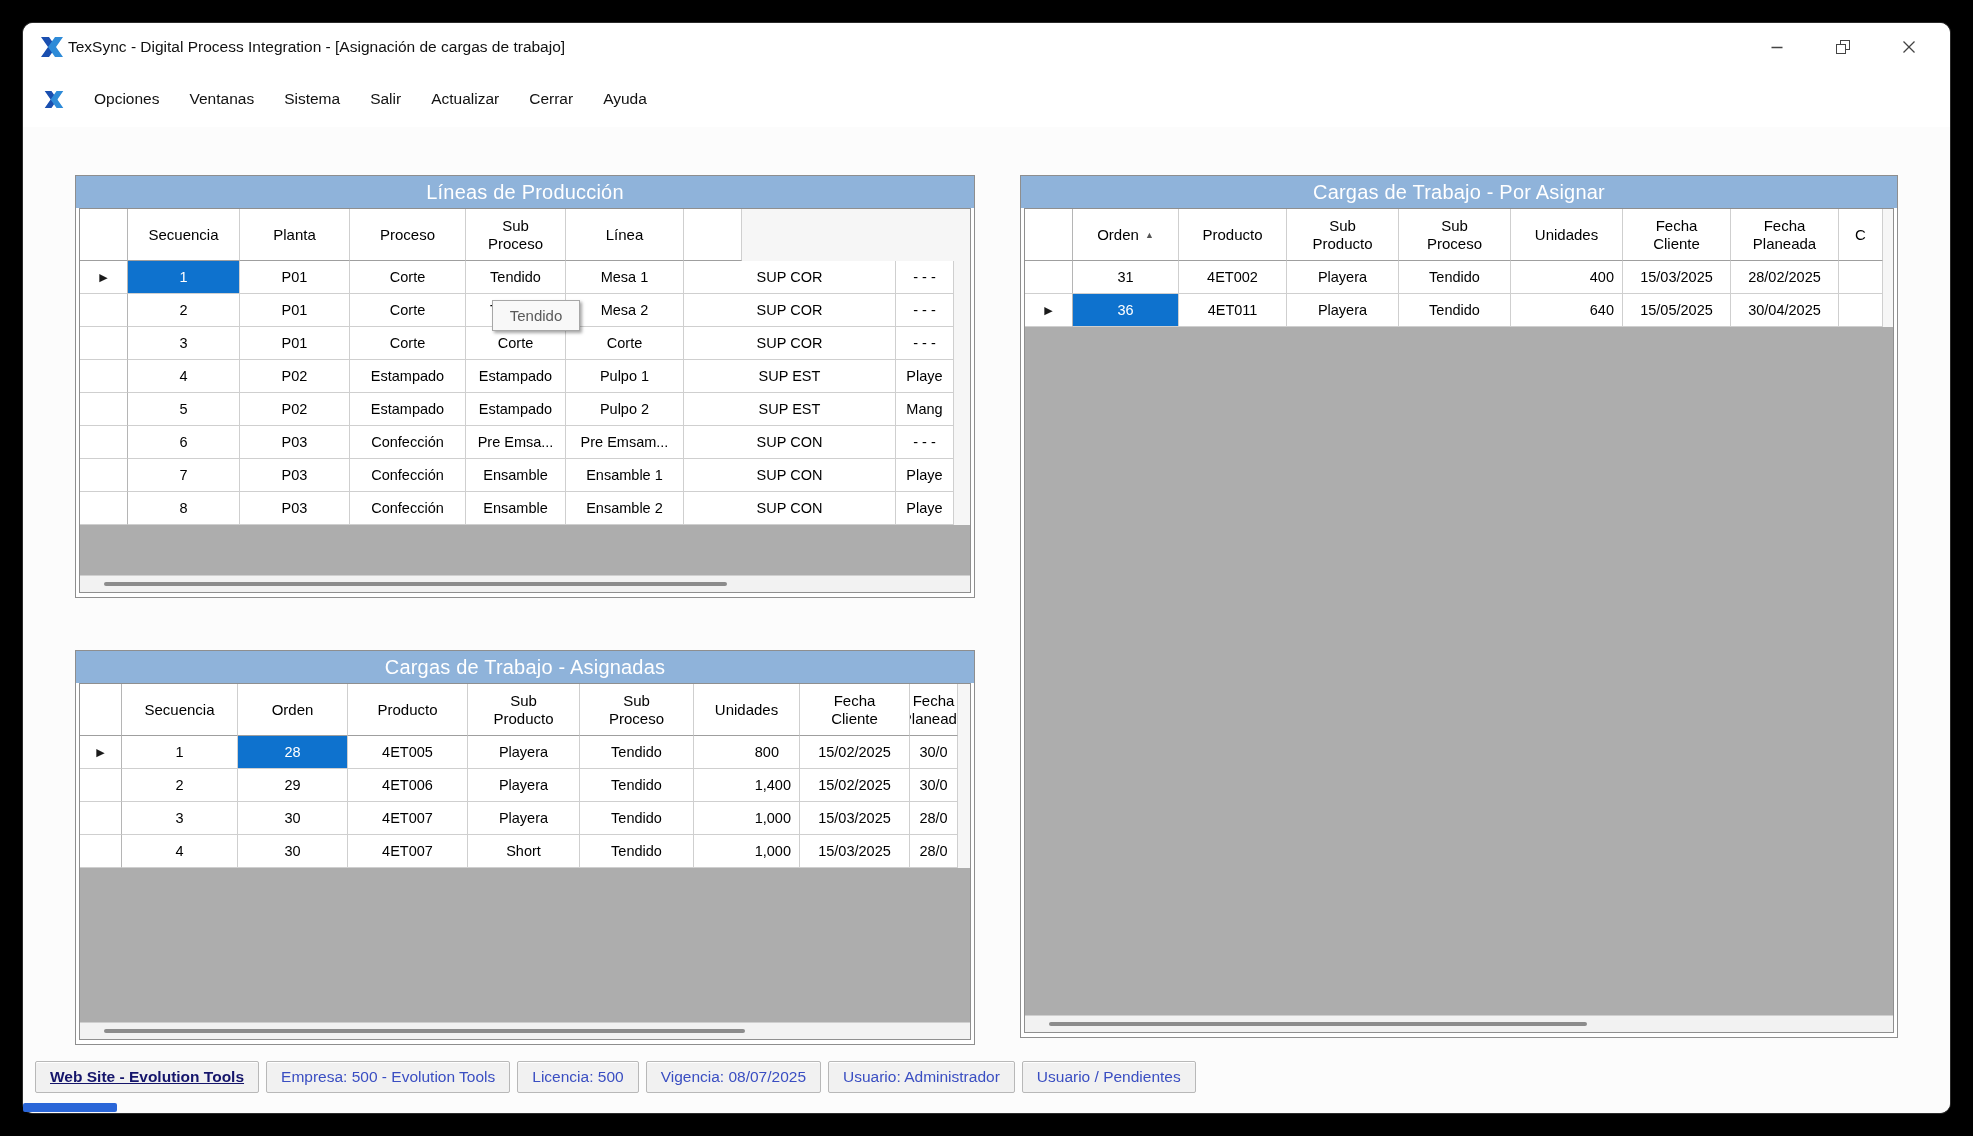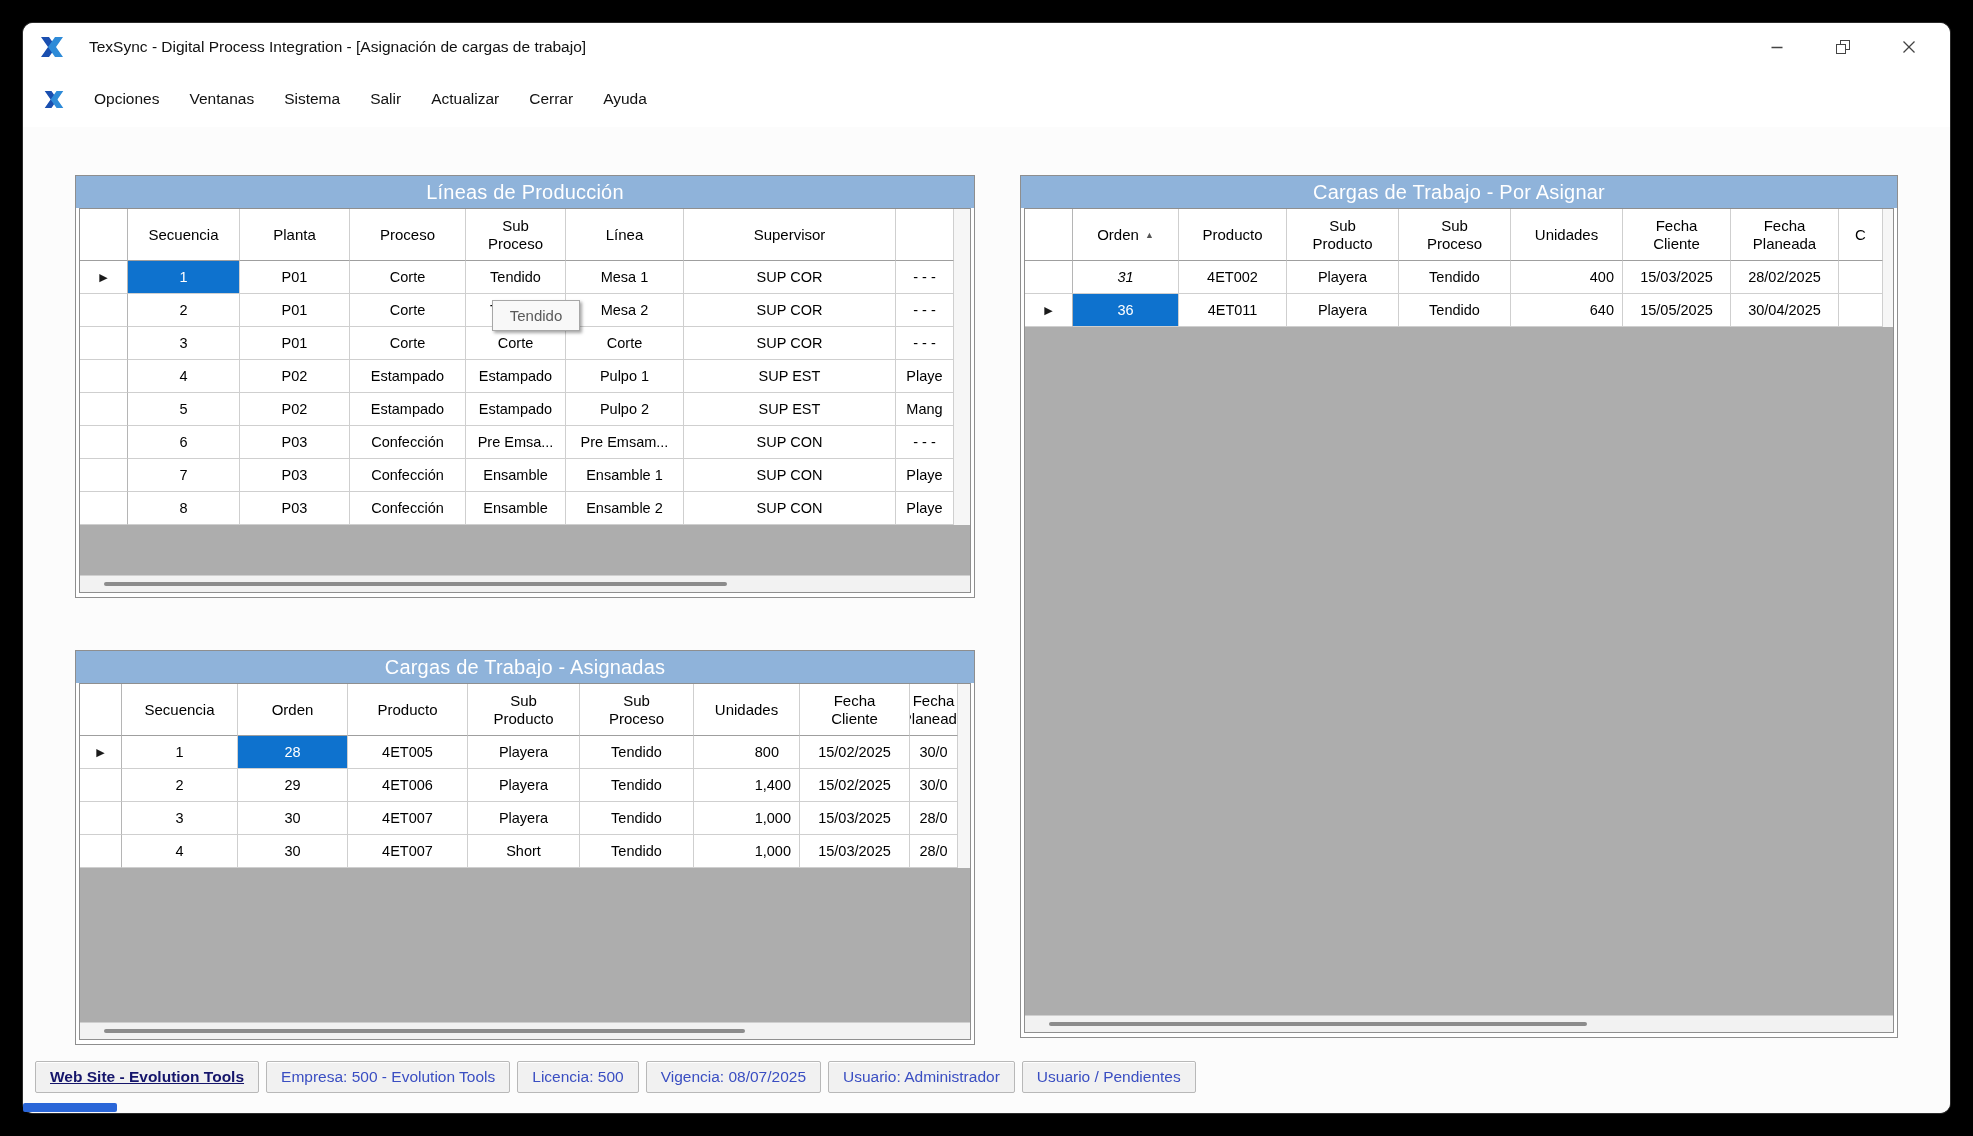--- a/index.html
+++ b/index.html
@@ -1,21 +1,21 @@
 <!DOCTYPE html>
 <html style="--header-blue: #8FB3DA; --sel-blue: #0E72CE; --filler-gray: #ADADAD; --status-blue: #3A4EC2; --link-navy: #15156B; --logo-dark: #1A4FB0; --logo-light: #2E8BD8;"><head>
 <meta charset="utf-8">
 <style>
   html,body{margin:0;padding:0;width:1973px;height:1136px;background:#000;font-family:"Liberation Sans",sans-serif;position:relative;overflow:hidden;}
   .window{position:absolute;left:23px;top:23px;width:1927px;height:1090px;background:#fff;border-radius:10px;overflow:hidden;box-shadow:0 0 0 1px #2a2a2a;}
   
   .titlebar{position:absolute;left:0;top:0;right:0;height:48px;background:#fff;display:flex;align-items:center;}
   .logo{display:inline-flex;align-items:center;}
   .titlebar .logo{margin-left:16px;}
-  .titlebar .title{margin-left:24px;font-size:15.5px;color:#111;white-space:nowrap;}
+  .titlebar .title{margin-left:3px;font-size:15.5px;color:#111;white-space:nowrap;}
   .caption-controls{position:absolute;right:8px;top:0;height:48px;display:flex;}
   .cap-btn{width:66px;height:48px;display:flex;align-items:center;justify-content:center;}
   
   .menubar{position:absolute;left:0;top:48px;right:0;height:56px;background:#fff;display:flex;align-items:center;border-bottom:1px solid #ededed;}
   .menubar .logo{margin-left:20px;margin-right:14px;}
   .menu-items{display:flex;}
   .menu-item{padding:8px 15px;font-size:15.5px;color:#111;white-space:nowrap;cursor:default;}
   .mdi-controls{position:absolute;right:20px;top:48px;height:56px;display:flex;align-items:center;gap:28px;}
   .mdi-btn{display:flex;align-items:center;justify-content:center;width:24px;height:24px;}
   
@@ -136,23 +136,20 @@
             <div class="cell hcell" style="width: 116px; height: 52px;">
               <span class="hlabel">Proceso</span>
             </div>
             <div class="cell hcell" style="width: 100px; height: 52px;">
               <span class="hlabel">Sub
 Proceso</span>
             </div>
             <div class="cell hcell" style="width: 118px; height: 52px;">
               <span class="hlabel">Línea</span>
             </div>
-            <div class="cell hcell" style="width: 212px; height: 52px;">
-              <span class="hlabel">Supervisor</span>
-            </div>
             <div class="cell hcell" style="width: 58px; height: 52px;">
               <span class="hlabel"></span>
             </div>
           </div>
           <div class="grid-row">
             <div class="cell rowsel" style="width: 48px; height: 33px;">
               <span class="row-arrow">▶</span>
             </div>
             <div class="cell selected" style="width: 112px; height: 33px;">1</div>
             <div class="cell" style="width: 110px; height: 33px;">P01</div>
@@ -269,21 +266,21 @@
             <div class="cell hcell" style="width: 108px; height: 52px;">
               <span class="hlabel">Fecha
 Planeada</span>
             </div>
             <div class="cell hcell" style="width: 44px; height: 52px;">
               <span class="hlabel">C</span>
             </div>
           </div>
           <div class="grid-row">
             <div class="cell rowsel" style="width: 48px; height: 33px;"></div>
-            <div class="cell" style="width: 106px; height: 33px; font-style: italic;">31</div>
+            <div class="cell" style="width: 106px; height: 33px;">31</div>
             <div class="cell" style="width: 108px; height: 33px;">4ET002</div>
             <div class="cell" style="width: 112px; height: 33px;">Playera</div>
             <div class="cell" style="width: 112px; height: 33px;">Tendido</div>
             <div class="cell" style="width: 112px; height: 33px; justify-content: flex-end; padding-right: 8px;">400</div>
             <div class="cell" style="width: 108px; height: 33px;">15/03/2025</div>
             <div class="cell" style="width: 108px; height: 33px;">28/02/2025</div>
             <div class="cell" style="width: 44px; height: 33px;"></div>
           </div>
           <div class="grid-row">
             <div class="cell rowsel" style="width: 48px; height: 33px;">

